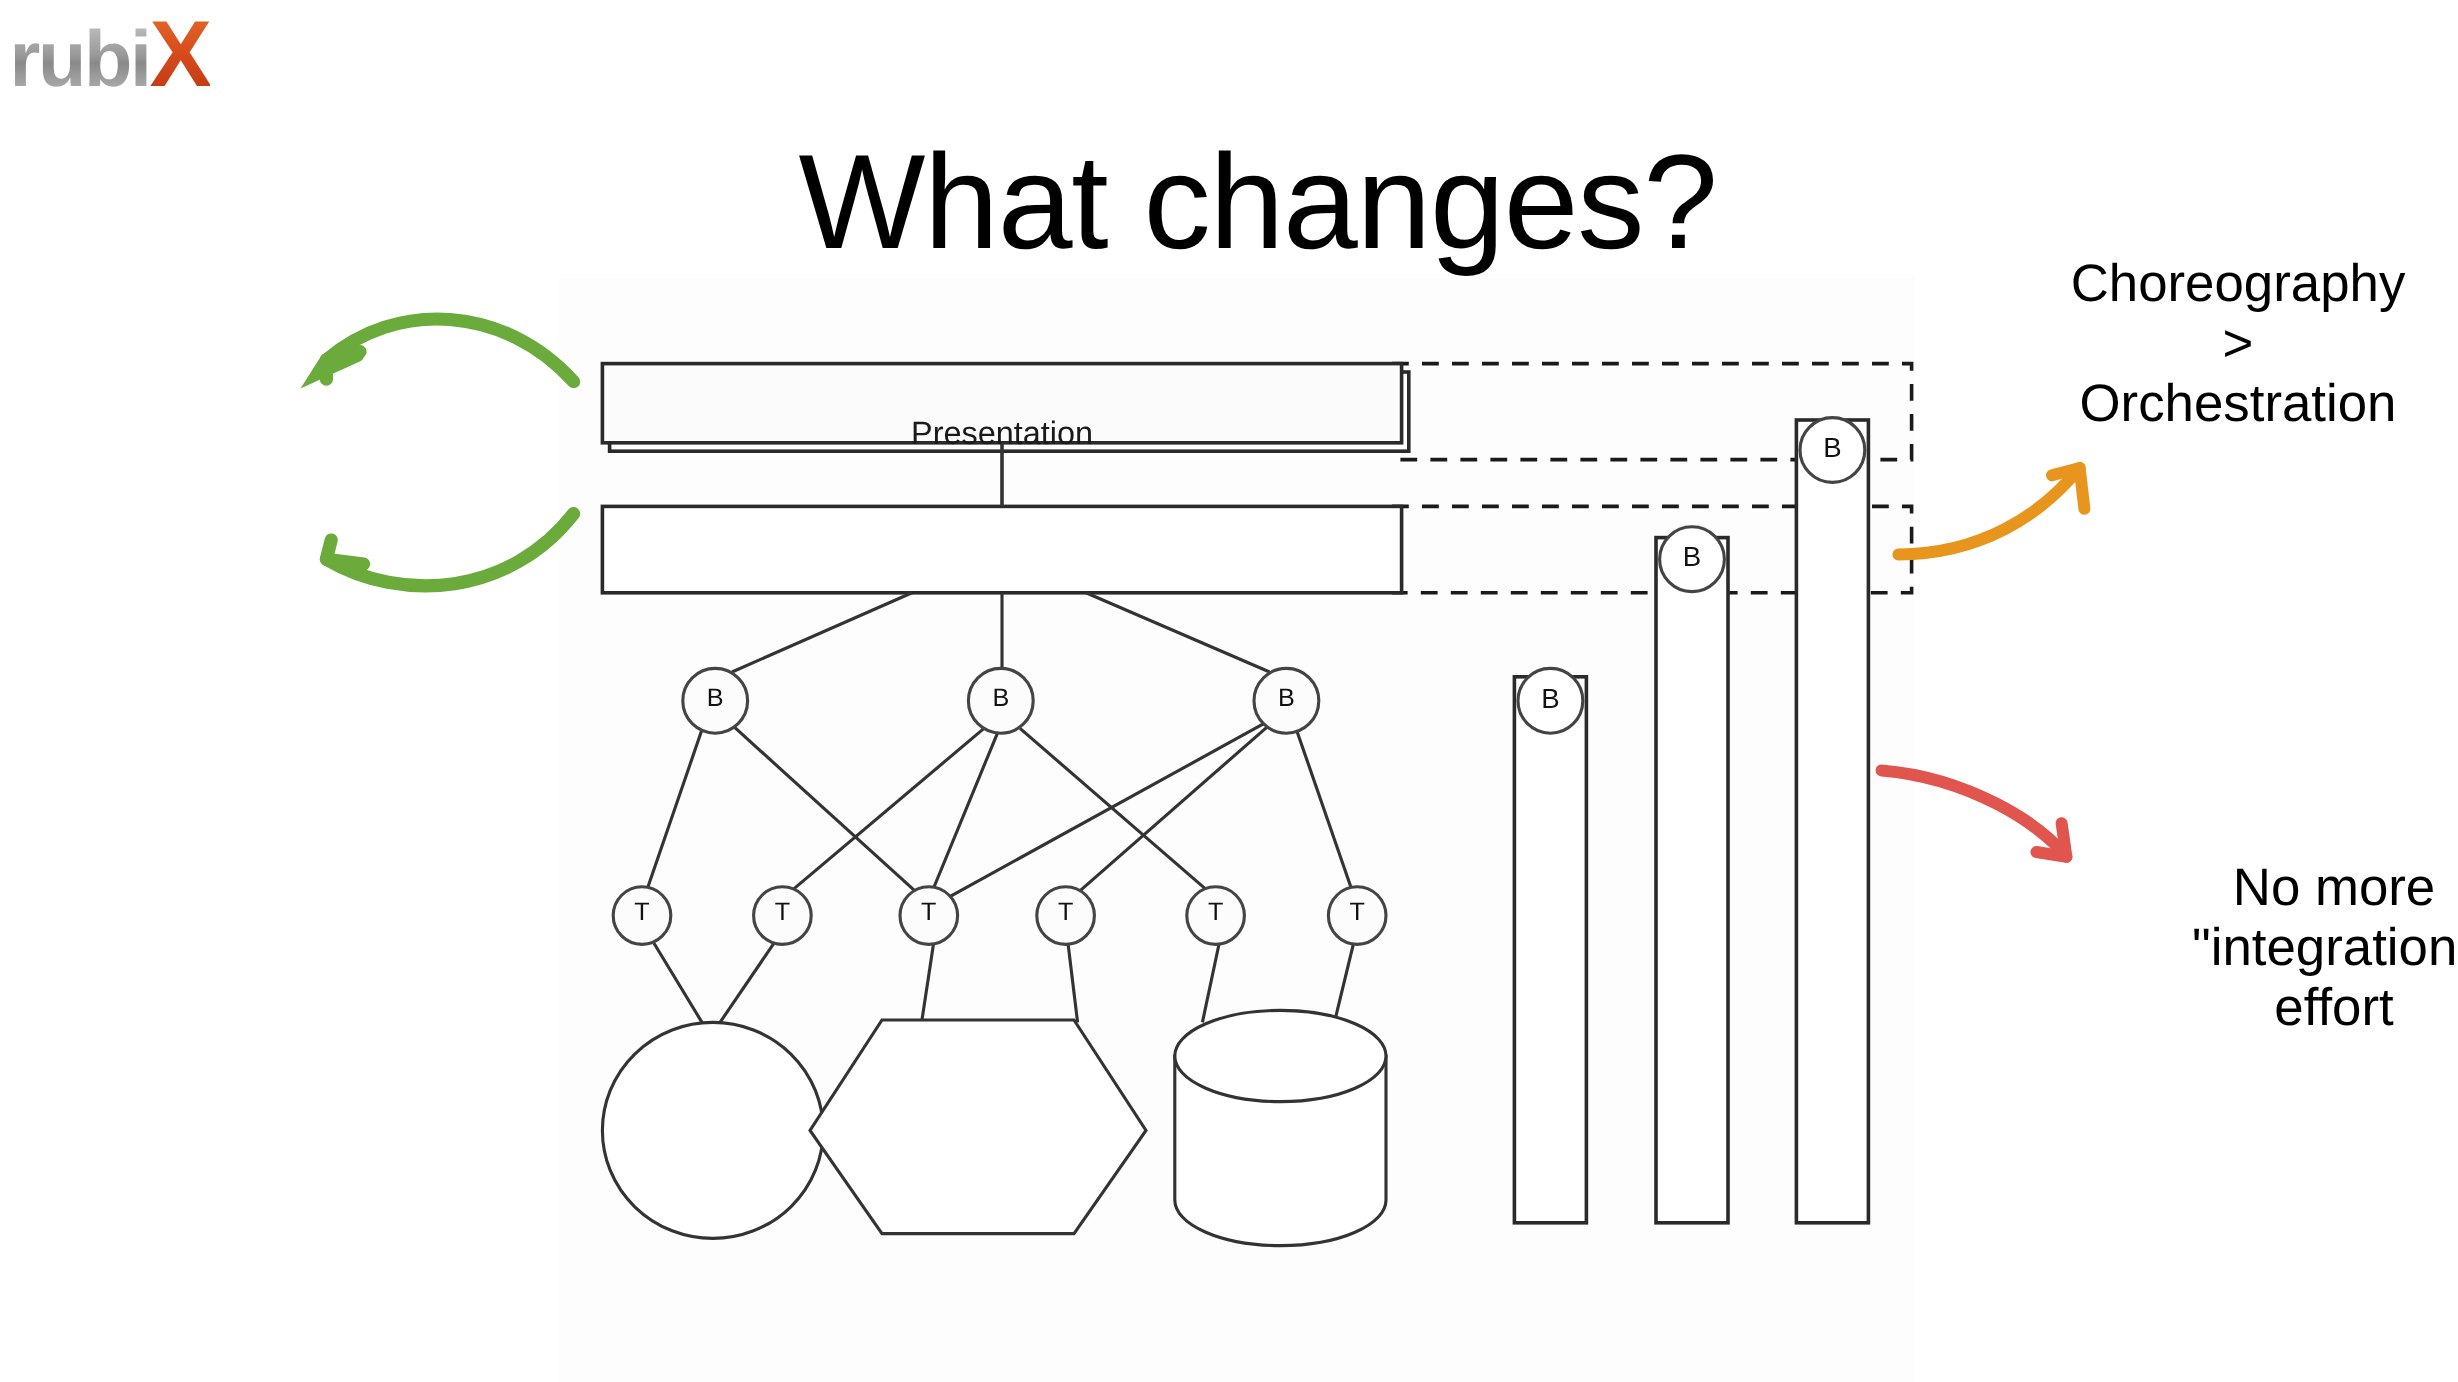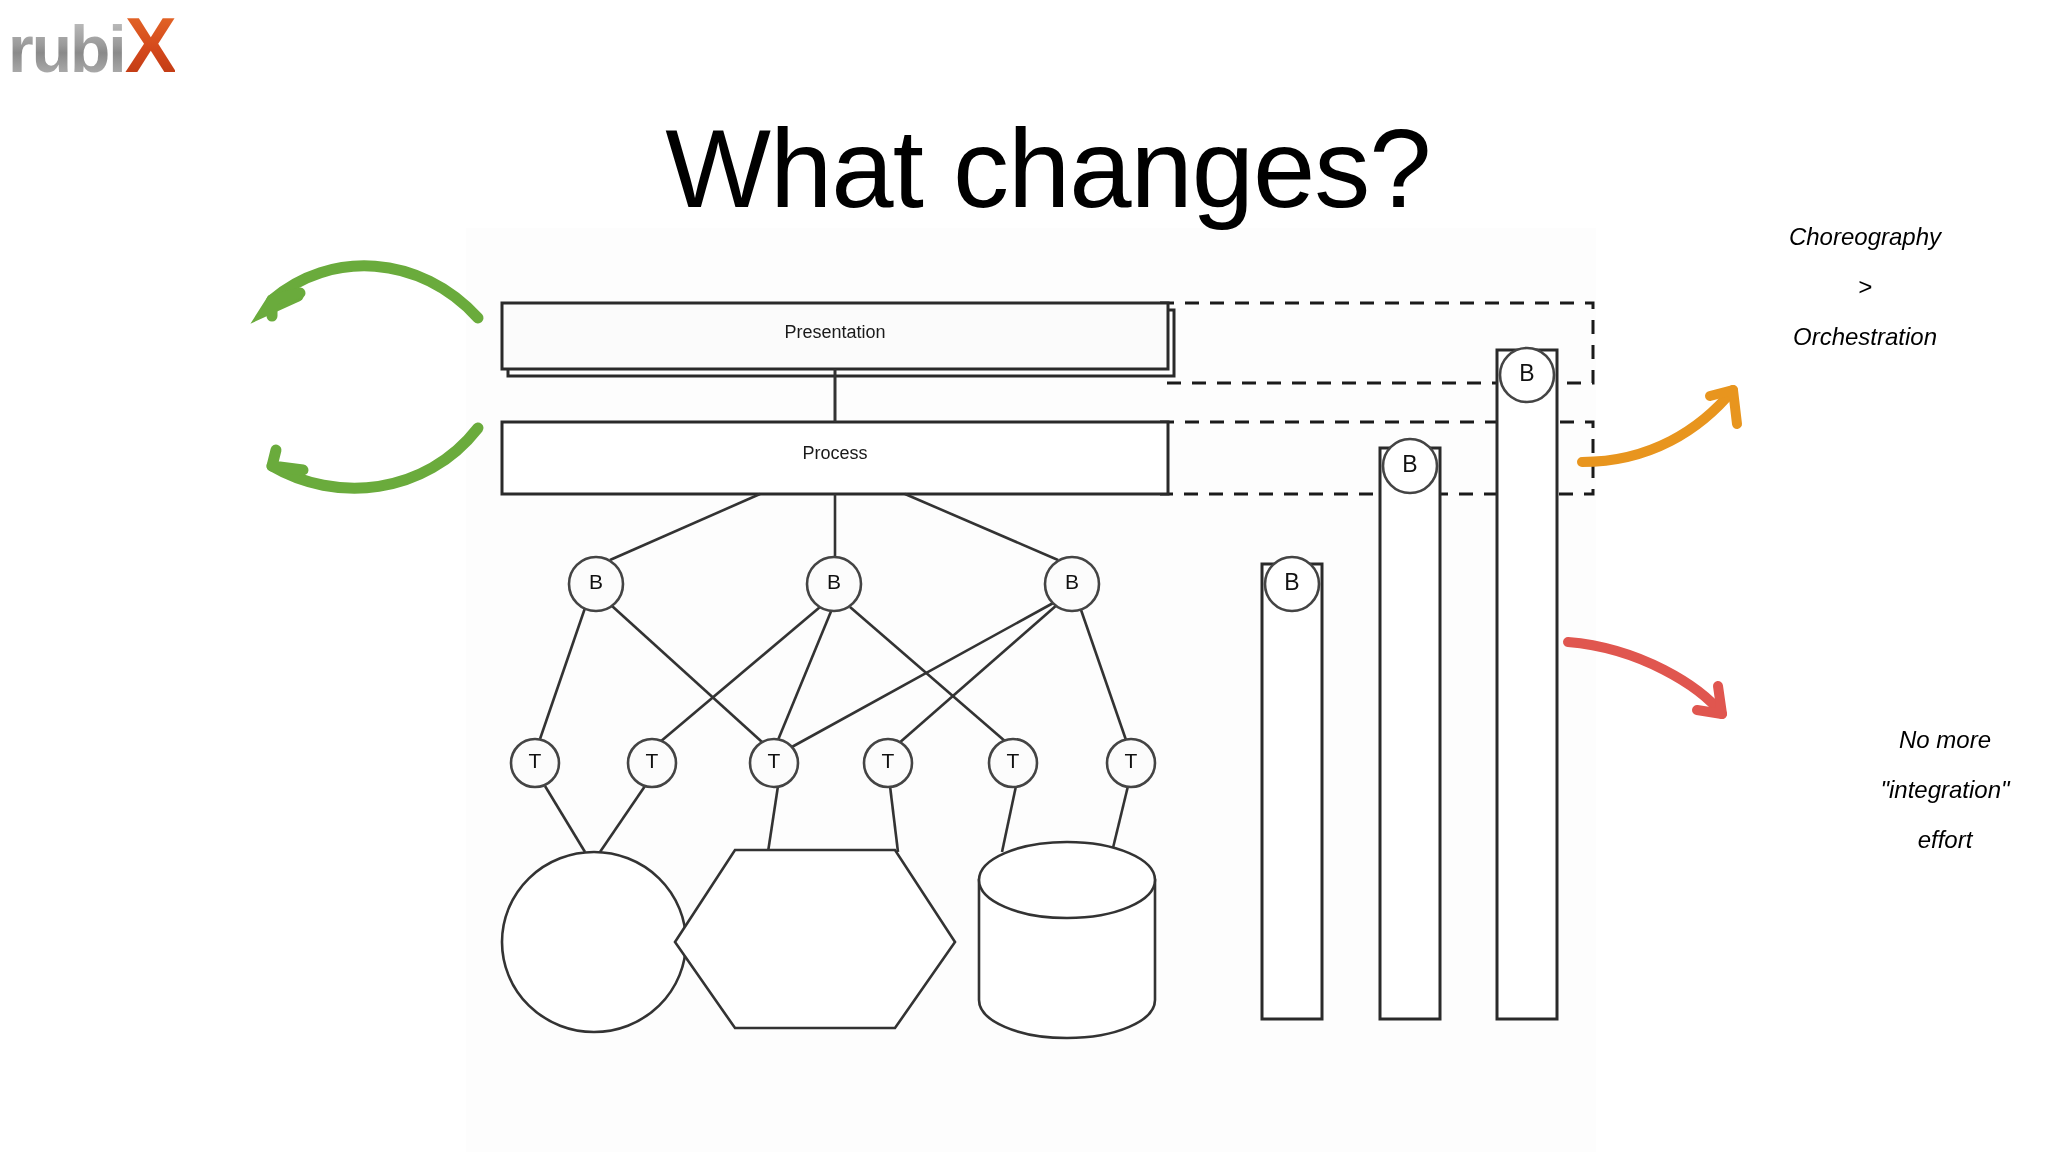--- a/index.html
+++ b/index.html
@@ -75,37 +75,37 @@
     position: absolute;
     left: 0;
     top: 0;
     width: 2048px;
     height: 1152px;
   }
 
   
   .annot {
     position: absolute;
-    font-style: italic;
-    font-size: 24px;
+    font-size: 44px;
     line-height: 50px;
     color: #000000;
     text-align: center;
   }
   #annot-left   { left: 22px;   top: 340px; width: 300px; }
   #annot-right-top { left: 1700px; top: 212px; width: 330px; }
   #annot-right-bottom { left: 1780px; top: 715px; width: 330px; }
 
   
   .box-label {
     position: absolute;
-    font-size: 18px;
+    font-size: 27px;
     color: #1a1a1a;
     text-align: center;
     white-space: nowrap;
+    margin-top: 24px;
   }
   
   .node-label {
     position: absolute;
     font-size: 21px;
     color: #111111;
     text-align: center;
     width: 40px;
     margin-left: -20px;
     margin-top: -14px;
@@ -230,21 +230,20 @@
     </g>
 
     <g fill="none" stroke="#e0564f" stroke-width="10" stroke-linecap="round">
       <path d="M1568 642 C 1640 648, 1700 686, 1722 714"></path>
       <path d="M1722 714 L 1697 710 M1722 714 L 1718 686"></path>
     </g>
 
   </svg>
 
   <div class="box-label" style="left:502px; top:322px; width:666px;">Presentation</div>
-  <div class="box-label" style="left:502px; top:443px; width:666px;">Process</div>
 
   <div class="node-label" style="left:596px; top:584px;">B</div>
   <div class="node-label" style="left:834px; top:584px;">B</div>
   <div class="node-label" style="left:1072px; top:584px;">B</div>
 
   <div class="node-label" style="left:535px; top:763px;">T</div>
   <div class="node-label" style="left:652px; top:763px;">T</div>
   <div class="node-label" style="left:774px; top:763px;">T</div>
   <div class="node-label" style="left:888px; top:763px;">T</div>
   <div class="node-label" style="left:1013px; top:763px;">T</div>

